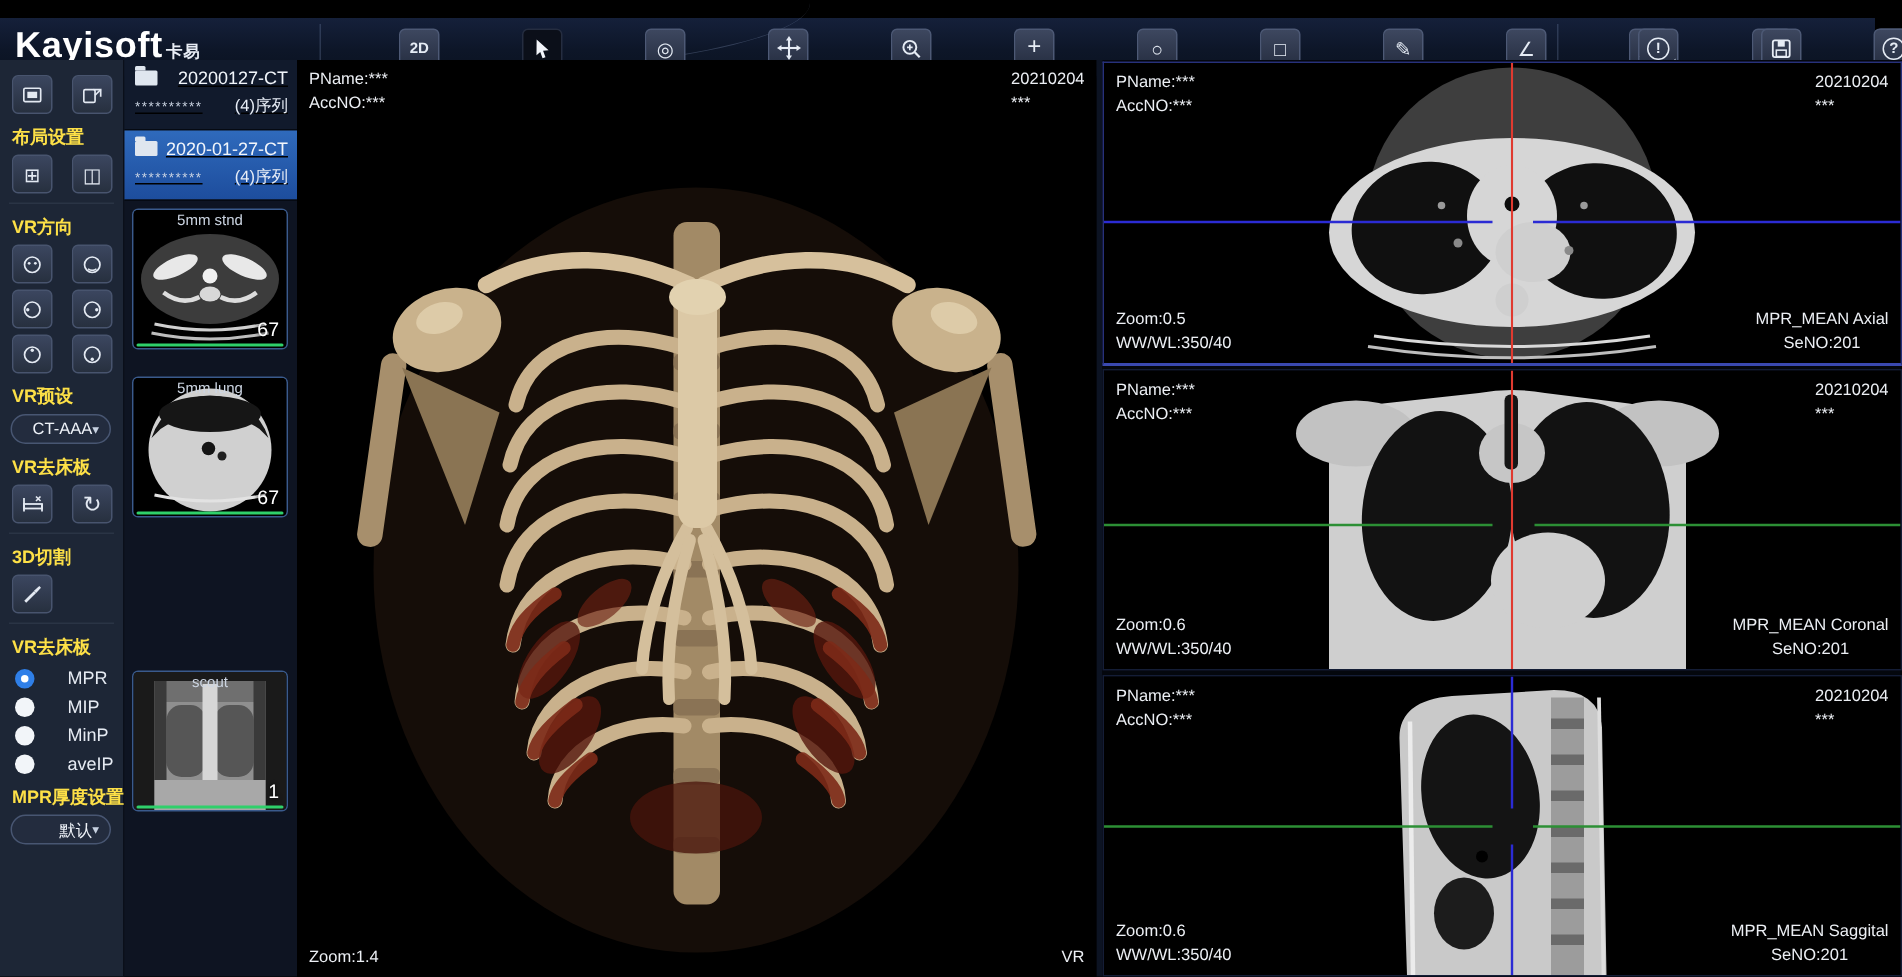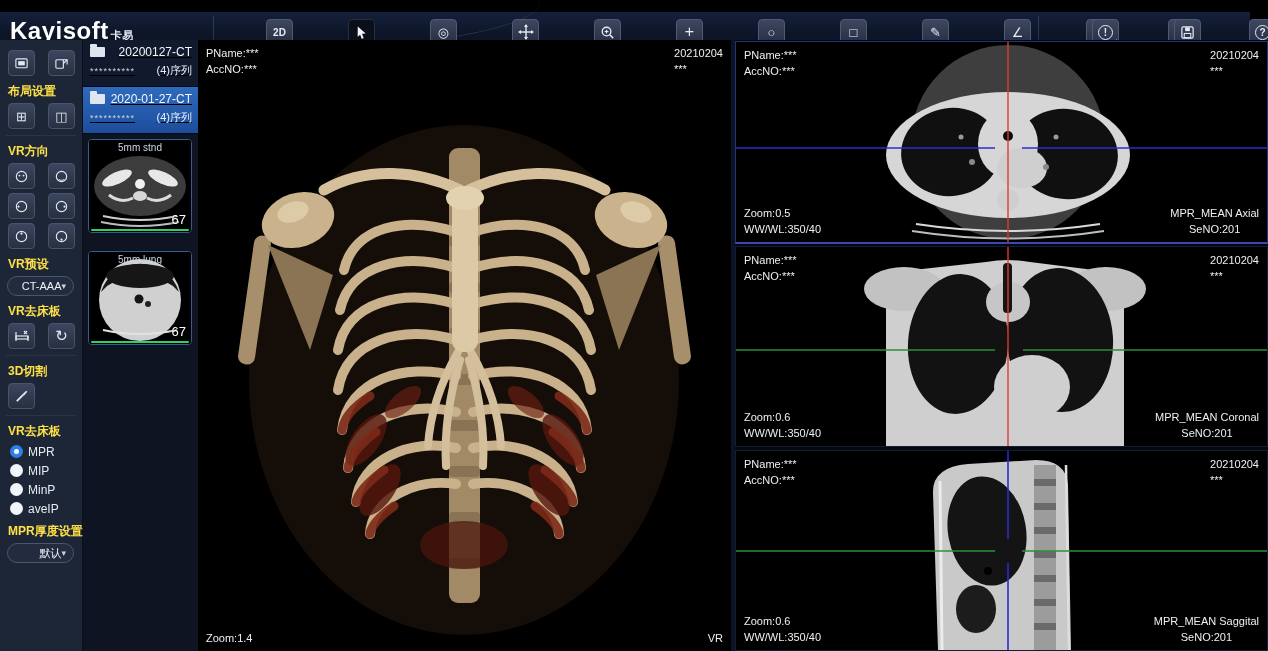--- a/index.html
+++ b/index.html
@@ -33,21 +33,21 @@
   .srow { display:flex; gap:13px; padding-left:8px; margin:3px 0 4px 0; }
   .sbtn { width:27px; height:26px; border-radius:4px; cursor:pointer;
     background:linear-gradient(180deg,#3b465f,#27303f); border:1px solid #48546e;
     color:#e3e9f2; font-size:13px; display:flex; align-items:center; justify-content:center; }
   .slabel { color:#fde047; font-size:12px; margin:7px 0 3px 8px; white-space:nowrap;font-weight:bold; }
   .sdiv { height:1px; background:#2a3445; margin:6px 6px 0 6px; }
   .pill { width:67px; height:20px; border-radius:10px; background:#232c3e; border:1px solid #485672;
     color:#eef2f8; font-size:11px; display:flex; align-items:center; justify-content:flex-end;
     padding:0 7px; margin:3px 0 0 7px; cursor:pointer; }
   .pill .chev { font-size:9px; color:#c7d1e0; }
-  .radio { display:flex; align-items:flex-start; gap:5px; margin:5px 0 5px 10px; cursor:pointer; }
+  .radio { display:flex; align-items:flex-end; gap:22px; margin:5px 0 5px 10px; cursor:pointer; }
   .radio .dot { width:13px; height:13px; border-radius:50%; background:#f2f5f9; }
   .radio.sel .dot { background:#fff; border:4px solid #2f7fe8; }
   .radio .rlabel { color:#e6ebf3; font-size:12px; }
 
   
   .series-col { position:absolute; left:83px; top:40px; width:115px; height:611px; background:#0e1422; }
   .study { position:relative; height:47px; padding:5px 6px 4px 7px; background:#111a2c;
     border-bottom:1px solid #060a12; cursor:pointer;text-decoration:underline; }
   .study.sel { background:linear-gradient(180deg,#2f6abc,#1d4d9d); }
   .study .row1 { display:flex; justify-content:space-between; align-items:center; }
@@ -362,20 +362,36 @@
       <circle cx="50" cy="47" r="4.5" fill="#141414"></circle>
       <circle cx="59" cy="52" r="3" fill="#202020"></circle>
       <path d="M14,78 Q51,86 88,78" stroke="#e2e2e2" stroke-width="2" fill="none"></path>
     </svg>
     <span class="tlabel">5mm lung</span>
     <span class="tnum">67</span>
     <span class="prog"></span>
   </div>
 
 
+  <div class="thumb" style="top:407px">
+    <svg width="102" height="92" viewBox="0 0 102 92">
+      <rect width="102" height="92" fill="#1a1a1a"></rect>
+      <rect x="14" y="6" width="74" height="86" fill="#8f8f8f"></rect>
+      <rect x="20" y="6" width="62" height="14" fill="#6f6f6f"></rect>
+      <rect x="22" y="22" width="26" height="48" rx="10" fill="#565656"></rect>
+      <rect x="54" y="22" width="26" height="48" rx="10" fill="#565656"></rect>
+      <rect x="46" y="8" width="10" height="80" fill="#d6d6d6"></rect>
+      <rect x="14" y="72" width="74" height="20" fill="#a8a8a8"></rect>
+      <rect x="14" y="6" width="8" height="66" fill="#3a3a3a"></rect>
+      <rect x="80" y="6" width="8" height="66" fill="#3a3a3a"></rect>
+    </svg>
+    <span class="tlabel">scout</span>
+    <span class="tnum">1</span>
+    <span class="prog"></span>
+  </div>
 </div>
 
 <div class="vr-view">
   <svg class="scene" width="533" height="611" viewBox="0 0 533 611">
     <rect width="533" height="611" fill="#000"></rect>
     <ellipse cx="266" cy="340" rx="215" ry="255" fill="#150d08"></ellipse>
 
     <rect x="48" y="195" width="17" height="130" rx="8" fill="#a78f6c" transform="rotate(8 56 260)"></rect>
     <rect x="468" y="195" width="17" height="130" rx="8" fill="#a78f6c" transform="rotate(-8 476 260)"></rect>
 

